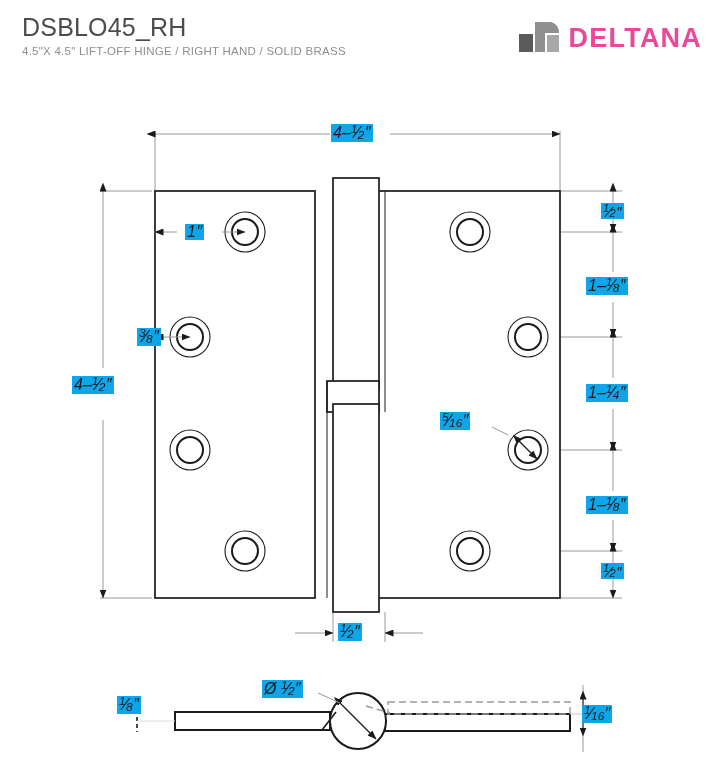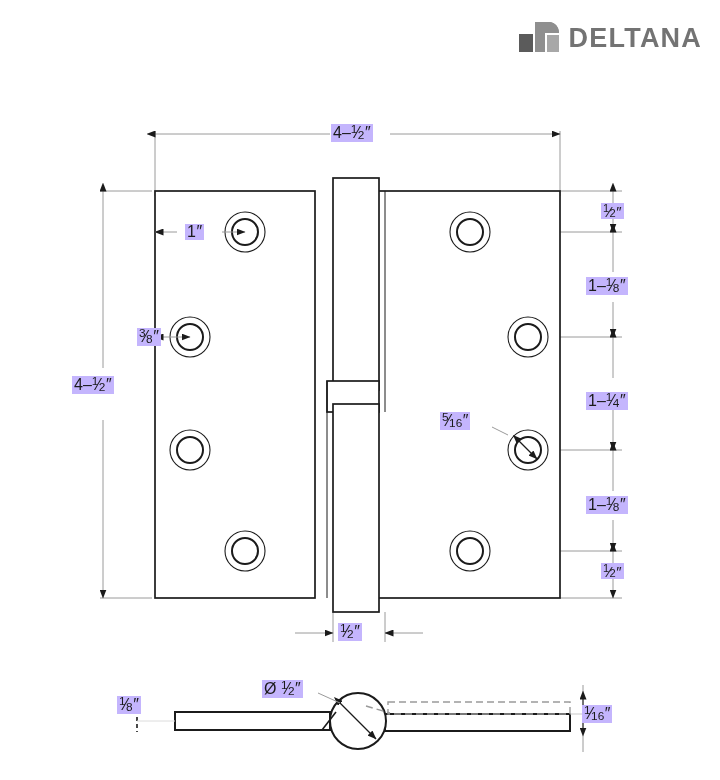--- a/index.html
+++ b/index.html
@@ -58,21 +58,21 @@
     right: 18px;
     top: 22px;
     display: flex;
     align-items: flex-start;
   }
   .logo-mark { display: block; }
   .logo-word {
     font-size: 27px;
     font-weight: 700;
     letter-spacing: 1.2px;
-    color: #737373;
+    color: #ec4899;
     line-height: 1;
     margin-left: 4px;
     margin-top: 3px;
     white-space: nowrap;
   }
 
   
   .drawing {
     position: absolute;
     left: 0;
@@ -81,23 +81,24 @@
     height: 780px;
   }
 
   
   .dim-label {
     position: absolute;
     font-family: "Liberation Sans", sans-serif;
     font-size: 16px;
     color: #1b1b1b;
     white-space: nowrap;
-    background: #c4b5fd;
+    background: #0ea5e9;
     line-height: 1;
     padding: 0 2px;
+    font-style: italic;
   }
   .dim-label.small { font-size: 15px; }
 
   
   .frac {
     display: inline-block;
     position: relative;
     vertical-align: baseline;
     white-space: nowrap;
   }
@@ -114,20 +115,24 @@
     vertical-align: -0.06em;
   }
   .inmark { margin-left: 0.5px; }
 </style>
 </head>
 <body>
 
 <div id="page">
 
   <div class="header">
+    <div class="title-block">
+      <div class="doc-title">DSBLO45_RH</div>
+      <div class="doc-subtitle">4.5"X 4.5" LIFT-OFF HINGE / RIGHT HAND / SOLID BRASS</div>
+    </div>
 
     <div class="logo-block">
       <svg class="logo-mark" width="46" height="30" viewBox="0 0 46 30">
         <path d="M0,12 L14,12 L14,30 L0,30 Z" fill="#5b5b5b"></path>
         <path d="M16,0 L30,0 C36,0 40,5 40,11 L40,11 L26,11 L26,30 L16,30 Z" fill="#8f8f8f"></path>
         <path d="M16,0 L30,0 C36,0 40,5 40,11 L26,11 L26,0 Z" fill="#8f8f8f"></path>
         <path d="M28,13 L40,13 L40,30 L28,30 Z" fill="#a8a8a8"></path>
       </svg>
       <div class="logo-word">DELTANA</div>
     </div>
@@ -321,21 +326,21 @@
   </div>
 
   <div class="dim-label small" style="left:601px; top:203px;">
     <span class="frac"><span class="num">1</span><span class="slash">⁄</span><span class="den">2</span></span><span class="inmark">″</span>
   </div>
 
   <div class="dim-label" style="left:586px; top:277px;">
     <span>1–</span><span class="frac"><span class="num">1</span><span class="slash">⁄</span><span class="den">8</span></span><span class="inmark">″</span>
   </div>
 
-  <div class="dim-label" style="left:586px; top:392px;">
+  <div class="dim-label" style="left:586px; top:384px;">
     <span>1–</span><span class="frac"><span class="num">1</span><span class="slash">⁄</span><span class="den">4</span></span><span class="inmark">″</span>
   </div>
 
   <div class="dim-label" style="left:586px; top:496px;">
     <span>1–</span><span class="frac"><span class="num">1</span><span class="slash">⁄</span><span class="den">8</span></span><span class="inmark">″</span>
   </div>
 
   <div class="dim-label small" style="left:601px; top:563px;">
     <span class="frac"><span class="num">1</span><span class="slash">⁄</span><span class="den">2</span></span><span class="inmark">″</span>
   </div>

